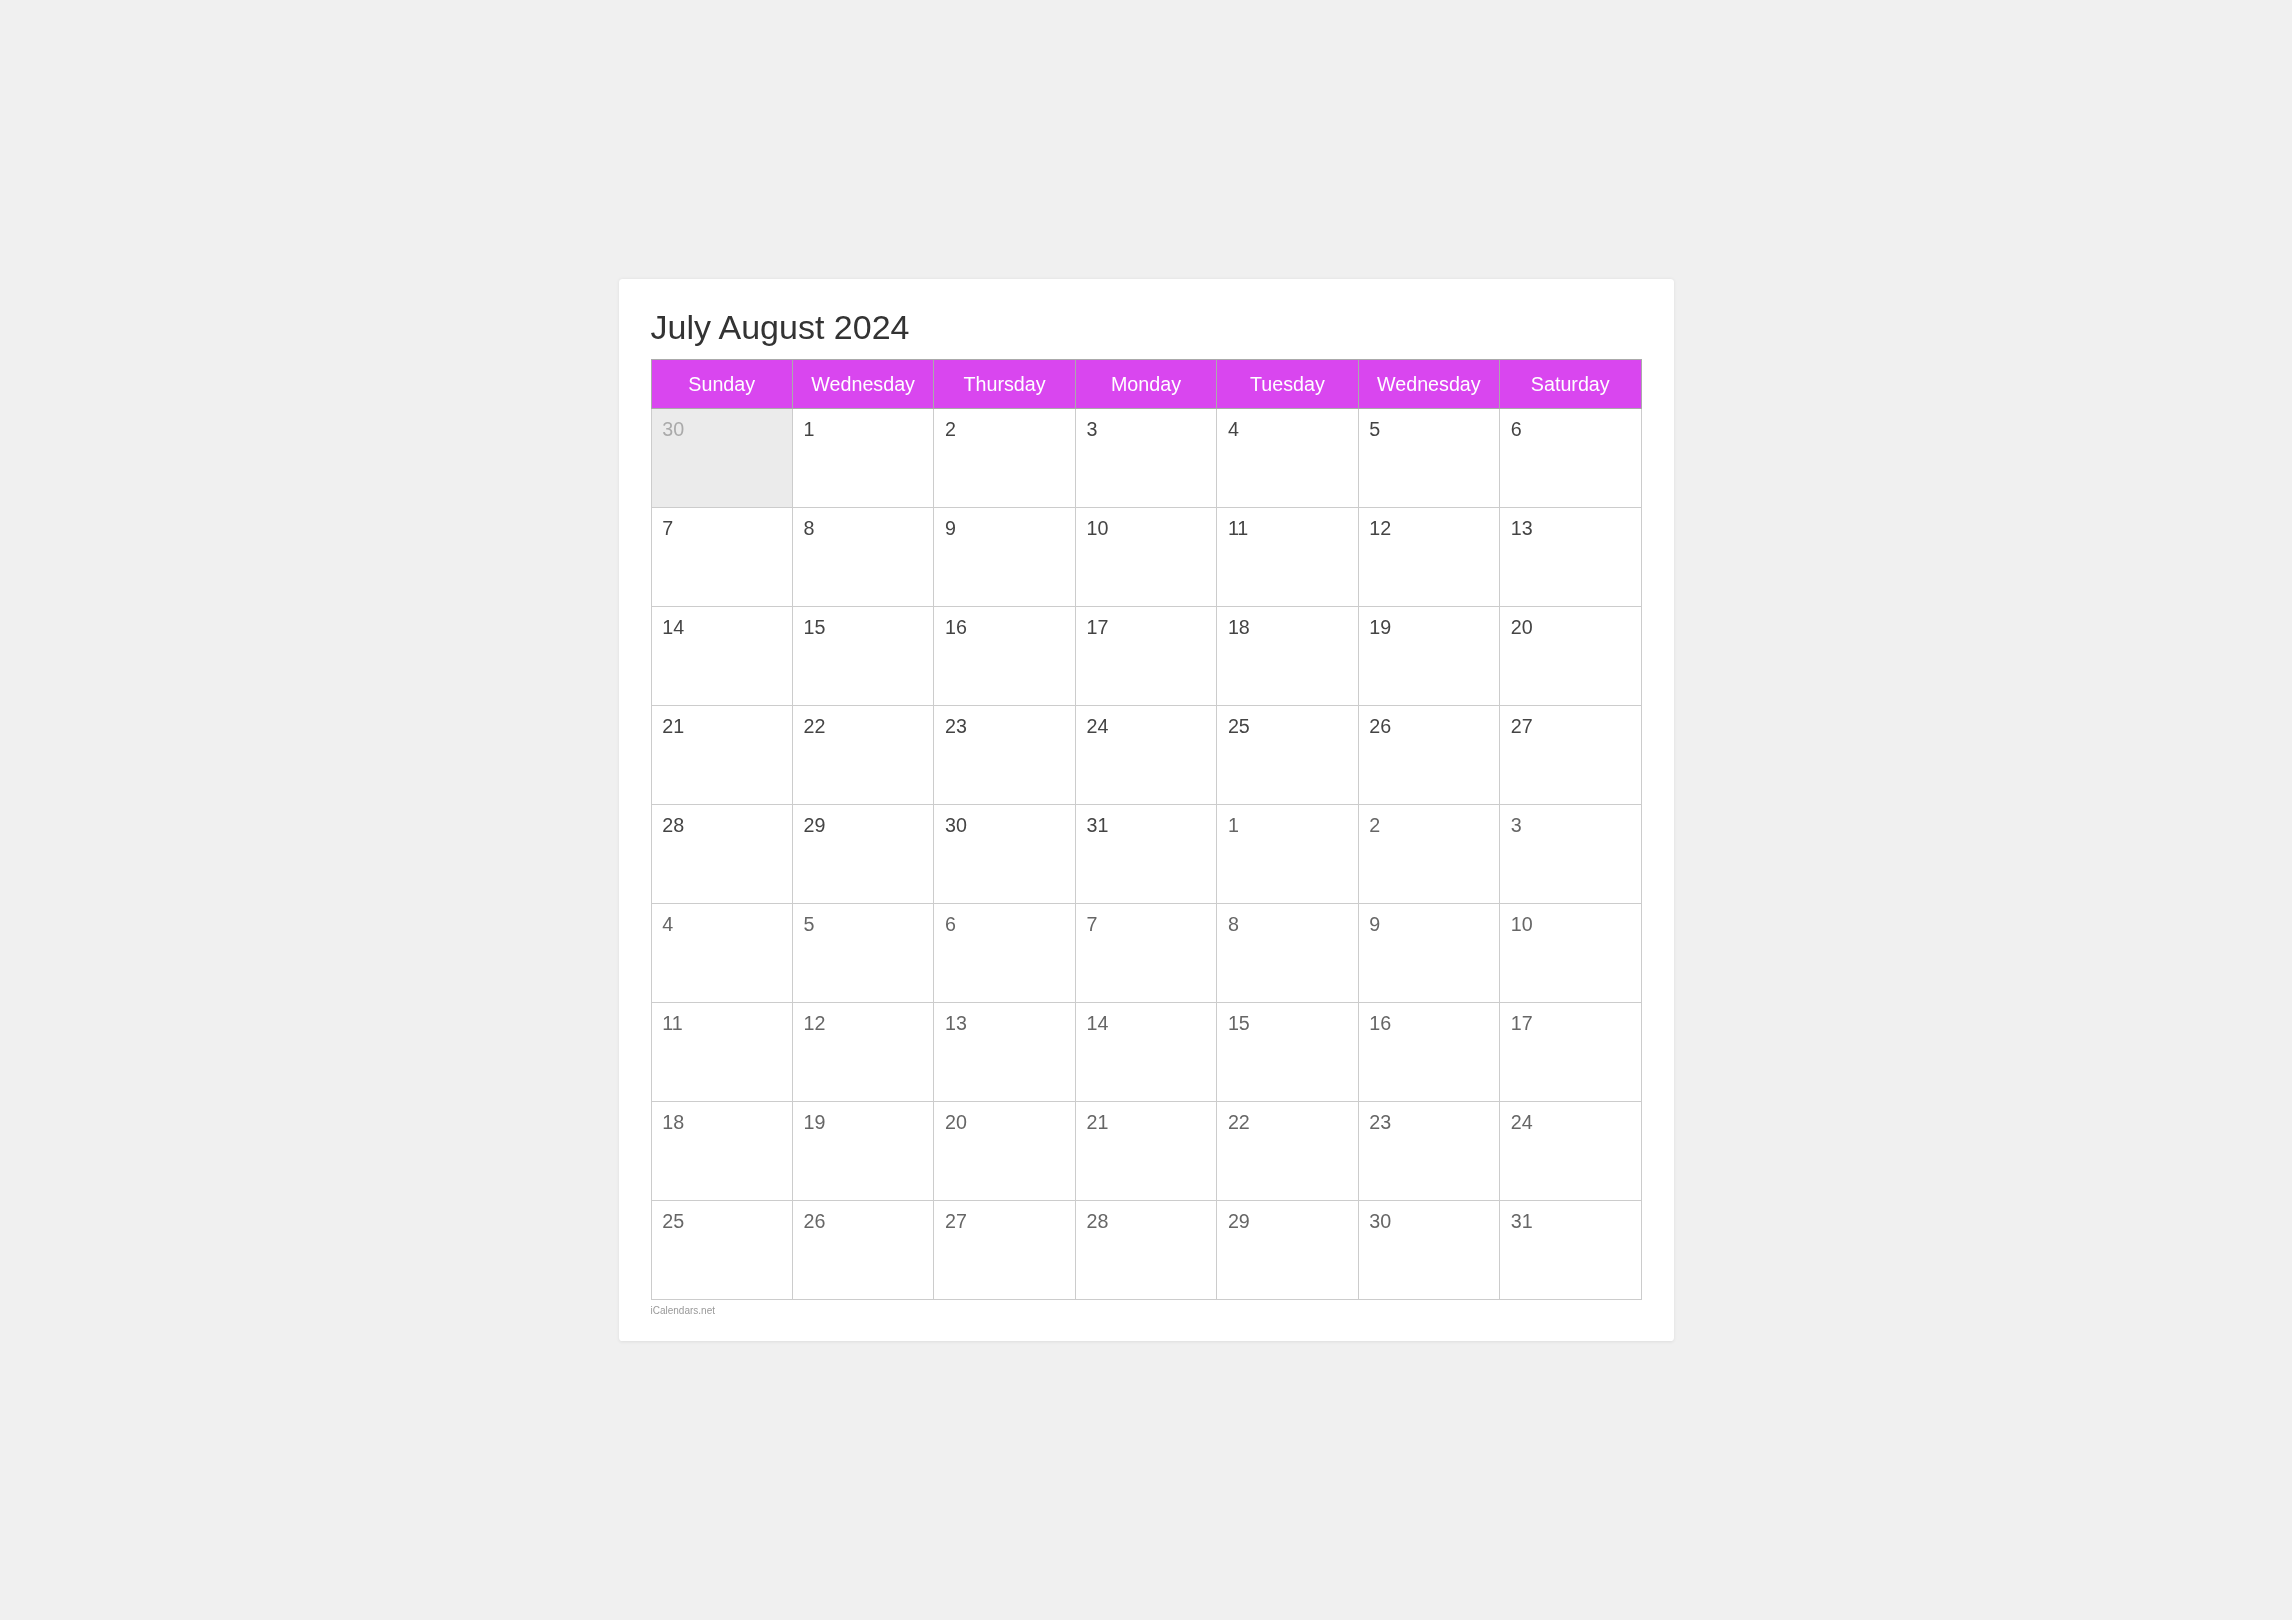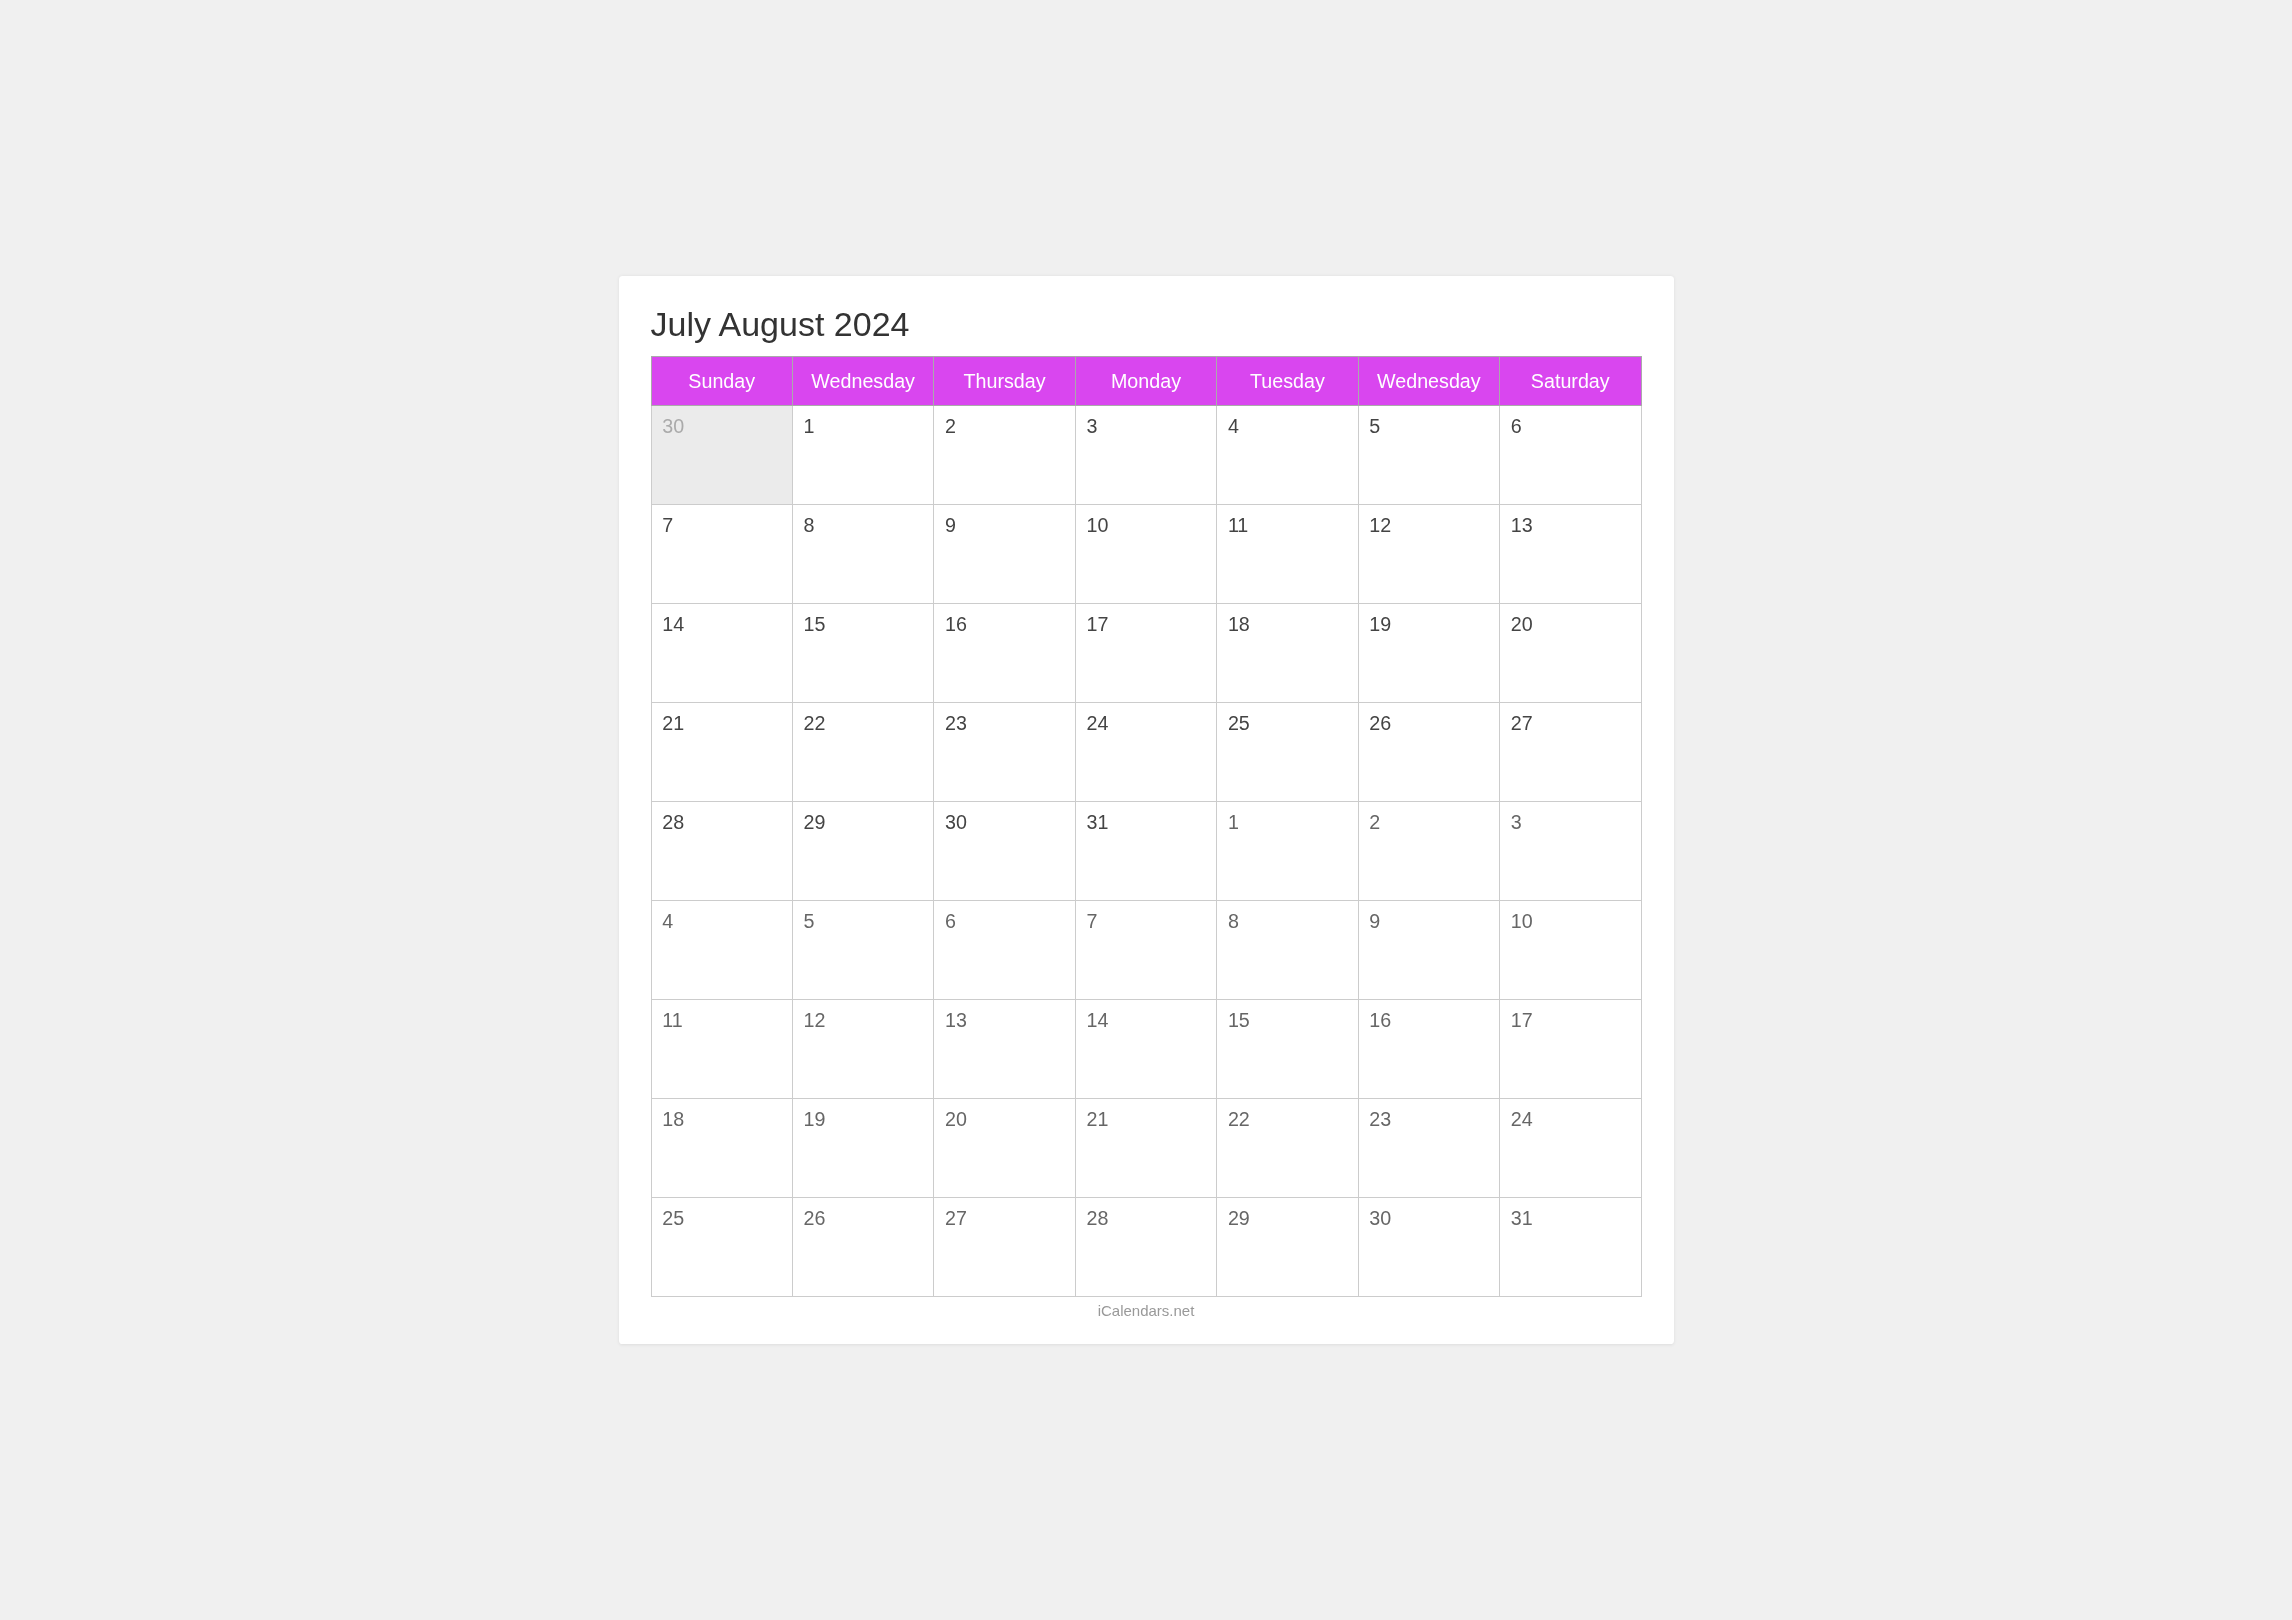--- a/index.html
+++ b/index.html
@@ -68,22 +68,22 @@
 
     .calendar-table tbody tr td.month-boundary-top {
       border-top: 1.8px solid #555;
     }
 
     .calendar-table tbody tr td.month-boundary-left {
       border-left: 1.8px solid #555;
     }
 
     .watermark {
-      text-align: center;
-      font-size: 15px;
+      text-align: left;
+      font-size: 10px;
       color: #999;
       margin-top: 5.4px;
     }
   </style>
 </head>
 <body>
 
 <div class="calendar-container">
   <h1 class="calendar-title">July August 2024</h1>
   <table class="calendar-table">

